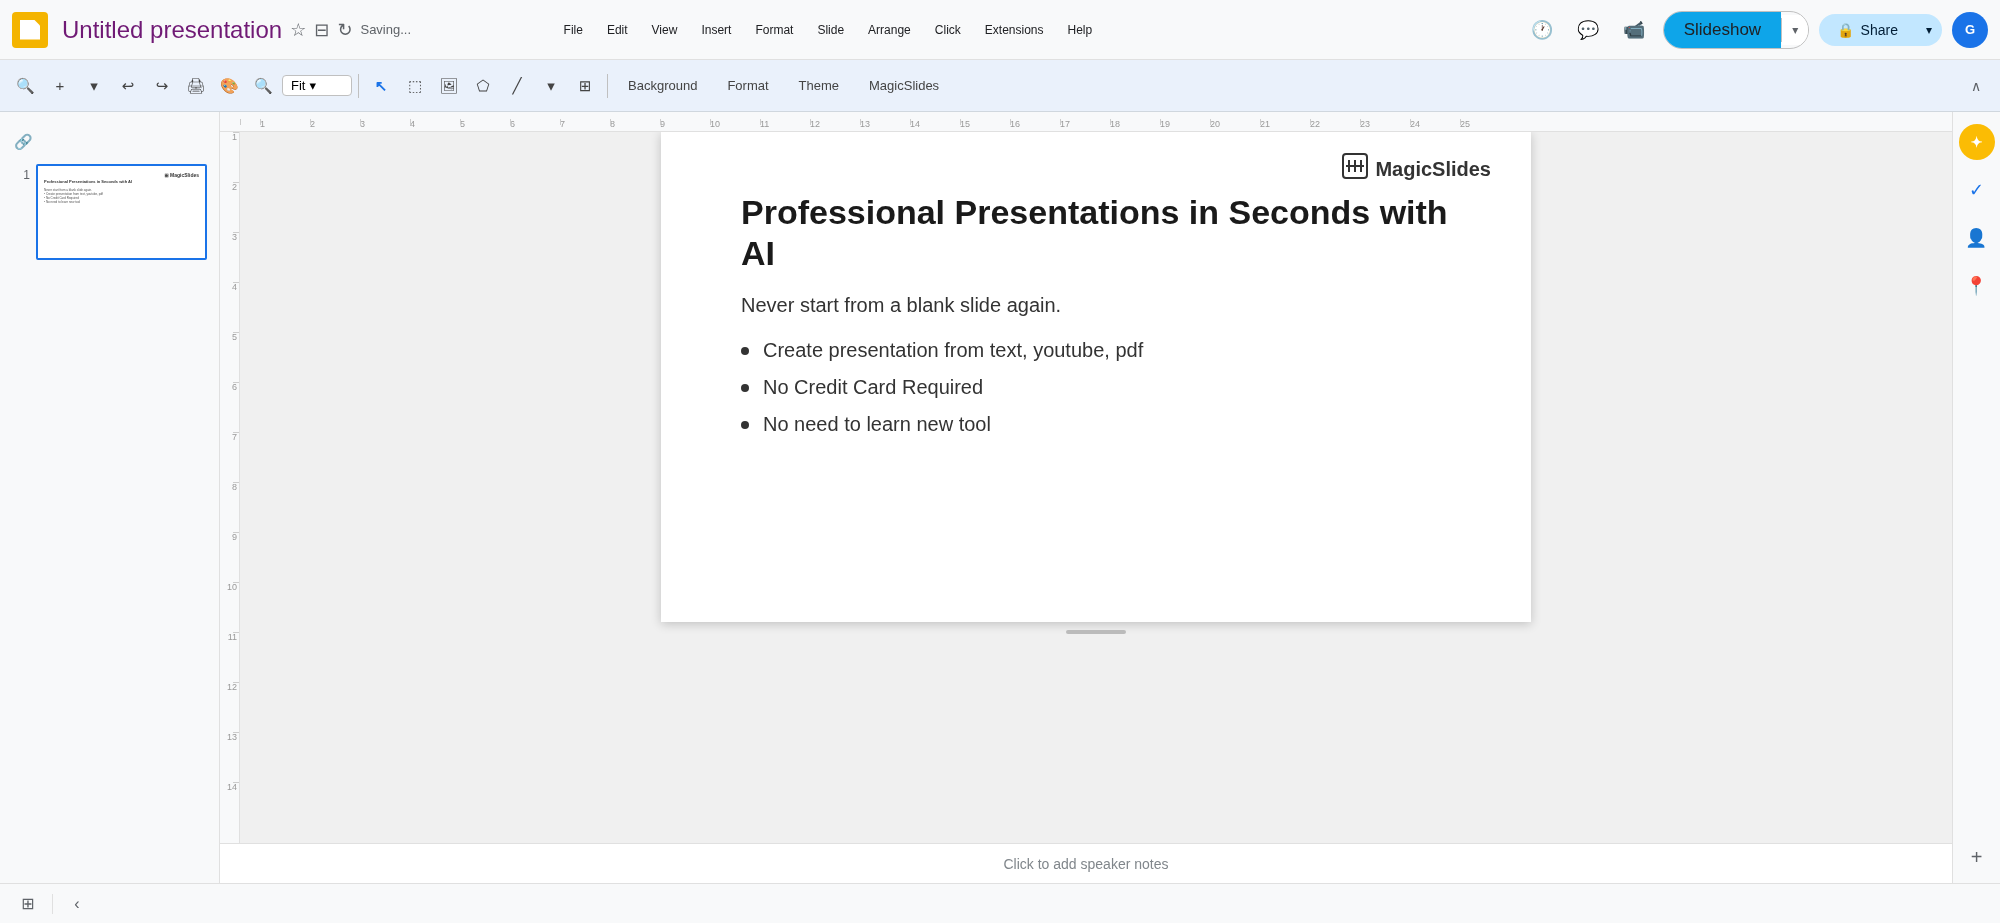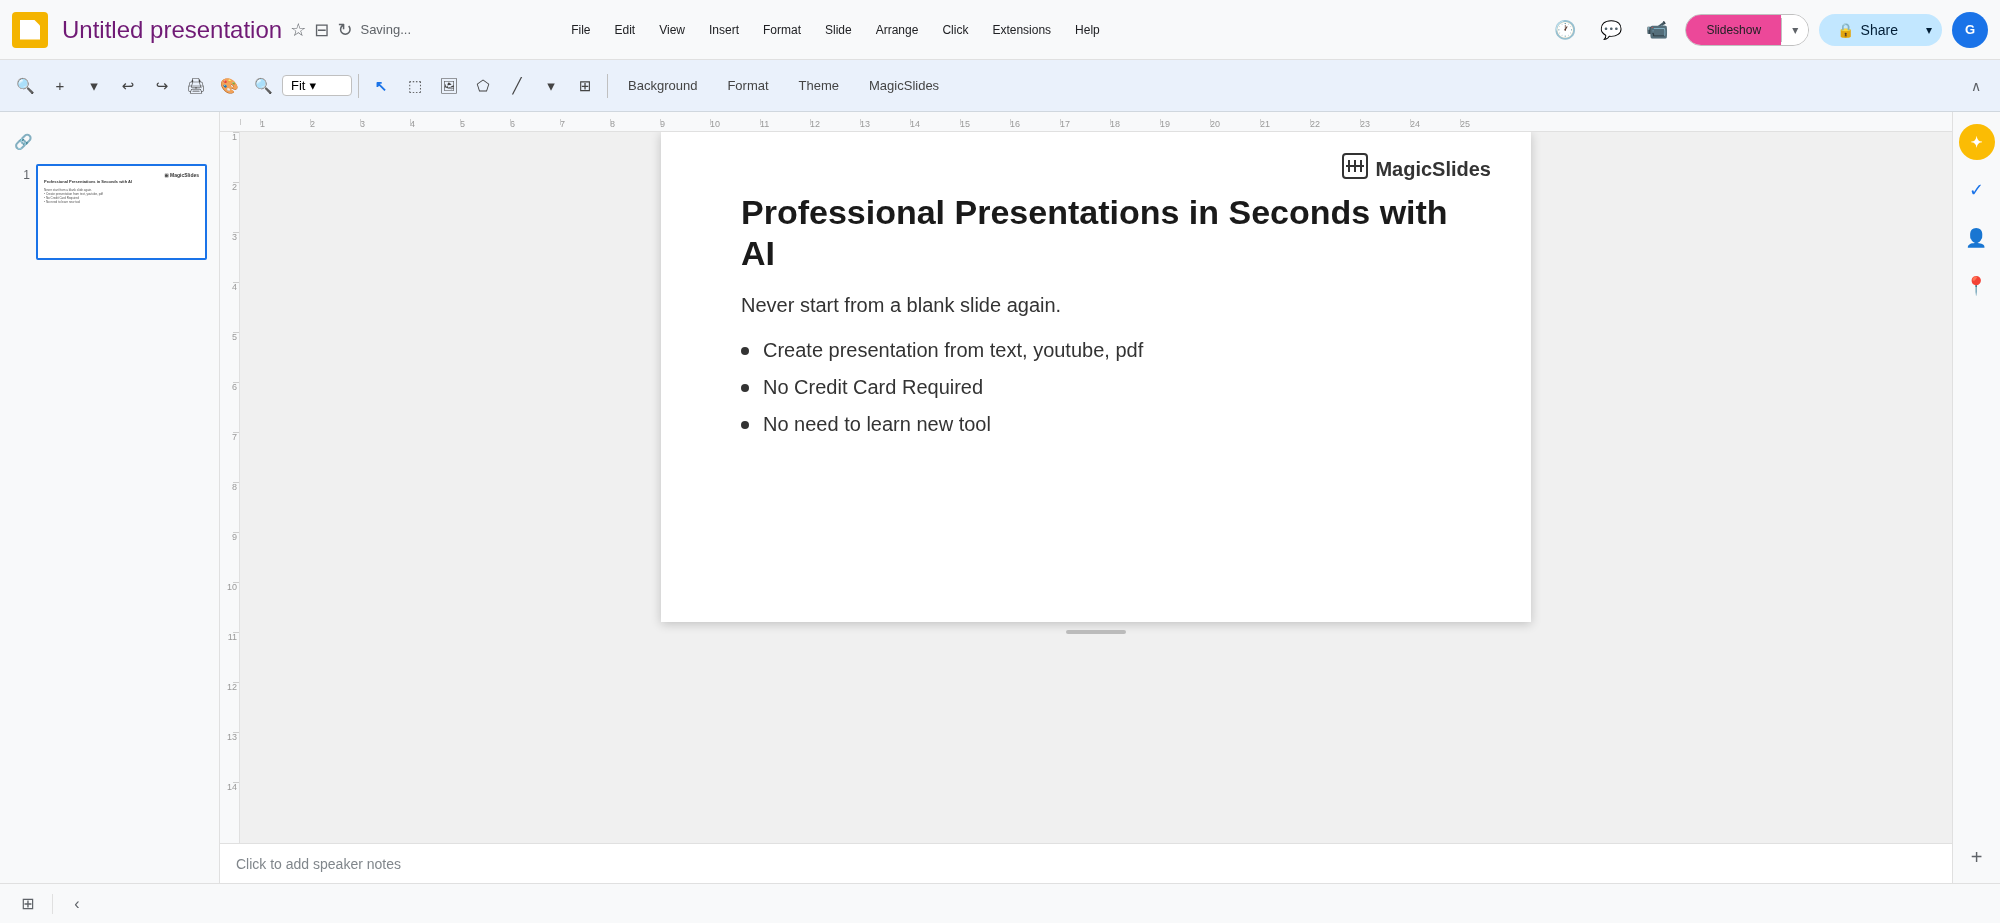--- a/index.html
+++ b/index.html
@@ -75,22 +75,22 @@
     }
     .slideshow-btn-group {
       display: flex;
       align-items: center;
       border: 1.5px solid #c0c0c0;
       border-radius: 24px;
       overflow: hidden;
     }
     .slideshow-btn {
       padding: 8px 20px;
-      font-size: 12px;
-      background: #ec4899;
+      font-size: 17px;
+      background: #0ea5e9;
       color: #202124;
       cursor: pointer;
       border: none;
       outline: none;
     }
     .slideshow-divider {
       width: 1px;
       height: 24px;
       background: #c0c0c0;
     }
@@ -418,20 +418,21 @@
     #notes-bar {
       height: 40px;
       background: white;
       border-top: 1px solid #e0e0e0;
       display: flex;
       align-items: center;
       padding: 0 16px;
       font-size: 14px;
       color: #80868b;
       cursor: text;
+      justify-content: center;
     }
 
     
     #status-bar {
       display: flex;
       align-items: center;
       background: #f8f9fa;
       height: 40px;
       padding: 0 12px;
       border-top: 1px solid #e0e0e0;

